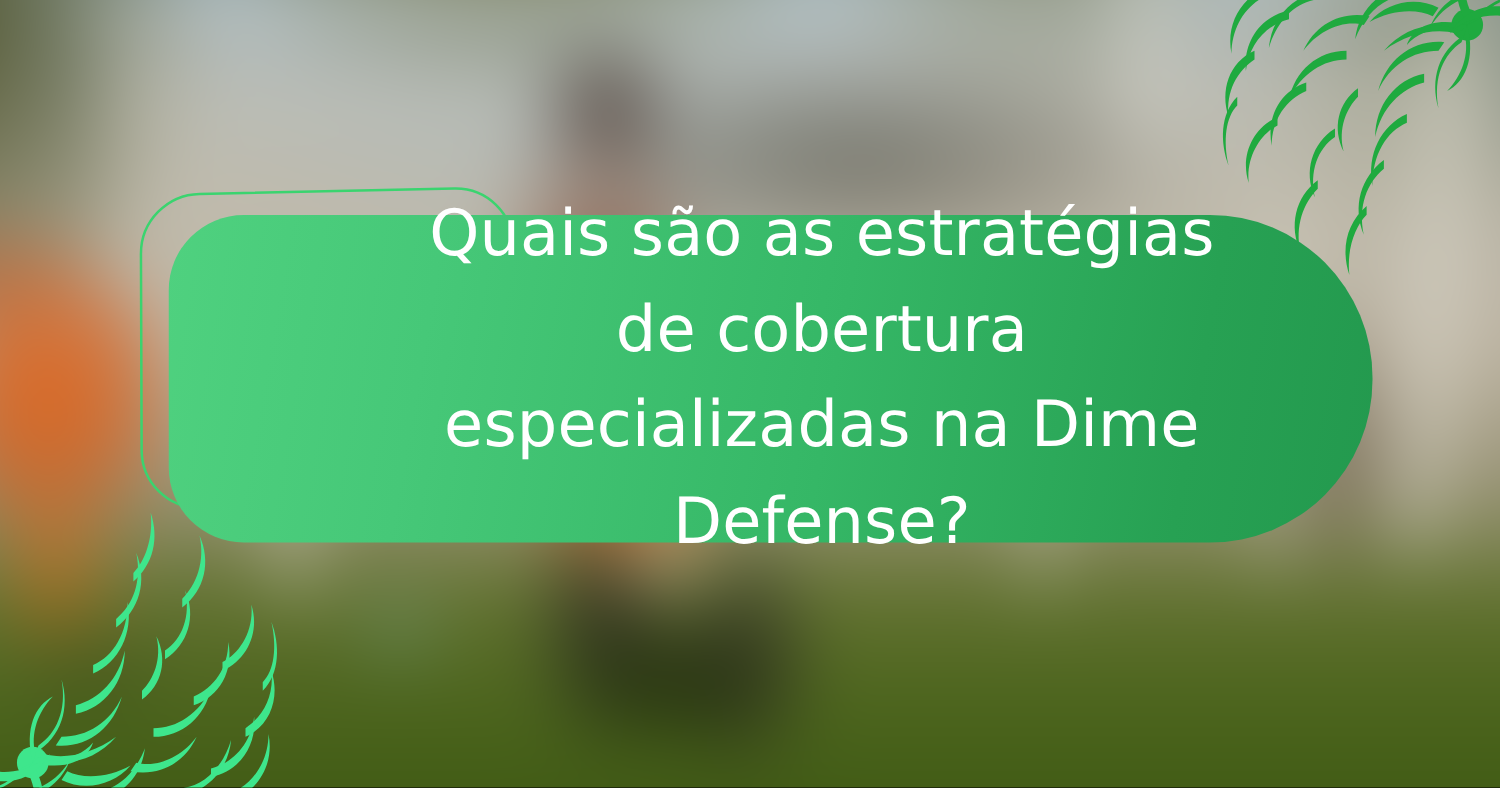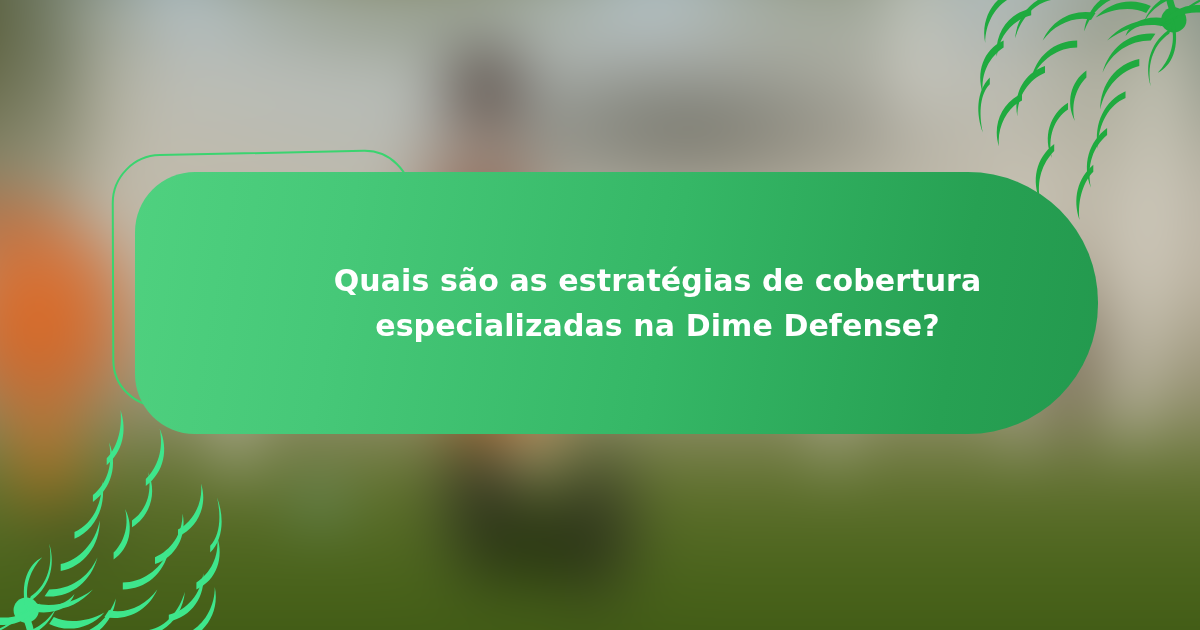--- a/index.html
+++ b/index.html
@@ -210,23 +210,23 @@
     border-radius: 60px 130px 130px 60px;
     background: linear-gradient(100deg, #4fd17f 0%, #46c878 22%, #35b766 55%, #27a153 84%, #23994e 100%);
     display: flex;
     align-items: center;
     justify-content: center;
     box-sizing: border-box;
     padding: 0 56px 0 120px;
   }
   #question-text {
     color: #ffffff;
-    font-size: 30px;
+    font-size: 51px;
     line-height: 1.5;
-    font-weight: 700;
+    font-weight: 400;
     text-align: center;
     letter-spacing: 0.1px;
     max-width: 700px;
     margin-left: 18px;
   }
 </style>
 </head>
 <body>
 
 <div id="stage">

